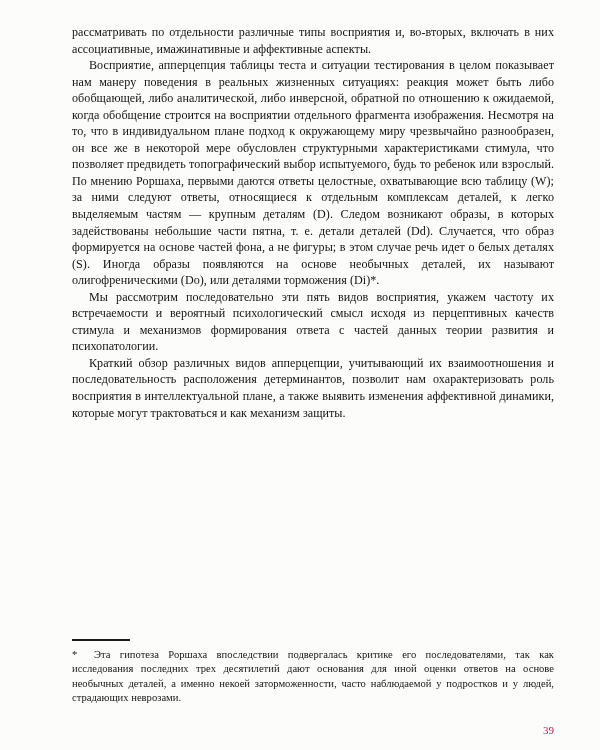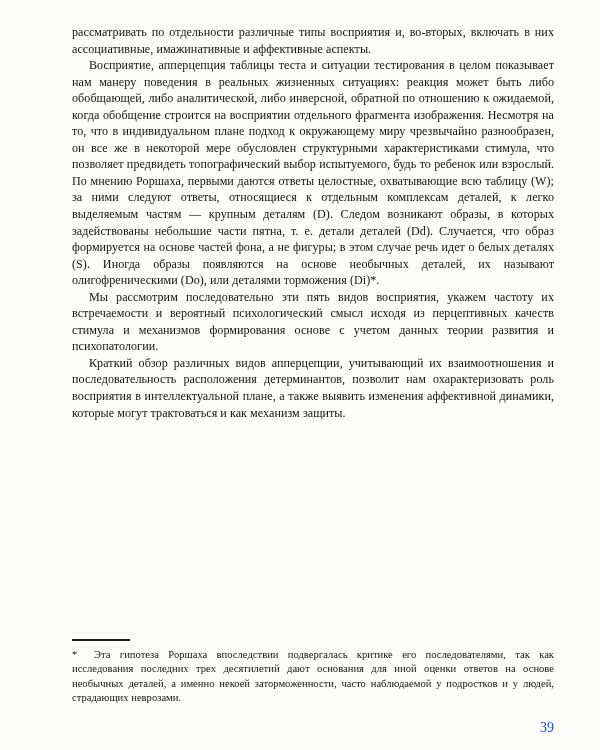--- a/index.html
+++ b/index.html
@@ -63,34 +63,34 @@
     vertical-align: top;
     font-size: 10.6px;
   }
   .footnote .fn-text {
     display: inline;
   }
   .page-number {
     position: absolute;
     right: 46px;
     bottom: 14px;
-    font-size: 14px;
-    color: #1d4ed8;
+    font-size: 11px;
+    color: #be185d;
     font-family: "Liberation Serif", serif;
   }
 </style>
 </head>
 <body>
 
 <div class="page">
 
   <div class="body-text">
     <p class="no-indent">рассматривать по отдельности различные типы восприятия и, во-вторых, включать в них ассоциативные, имажинативные и аффективные аспекты.</p>
     <p>Восприятие, апперцепция таблицы теста и ситуации тестирования в целом показывает нам манеру поведения в реальных жизненных ситуациях: реакция может быть либо обобщающей, либо аналитической, либо инверсной, обратной по отношению к ожидаемой, когда обобщение строится на восприятии отдельного фрагмента изображения. Несмотря на то, что в индивидуальном плане подход к окружающему миру чрезвычайно разнообразен, он все же в некоторой мере обусловлен структурными характеристиками стимула, что позволяет предвидеть топографический выбор испытуемого, будь то ребенок или взрослый. По мнению Роршаха, первыми даются ответы целостные, охватывающие всю таблицу (W); за ними следуют ответы, относящиеся к отдельным комплексам деталей, к легко выделяемым частям — крупным деталям (D). Следом возникают образы, в которых задействованы небольшие части пятна, т. е. детали деталей (Dd). Случается, что образ формируется на основе частей фона, а не фигуры; в этом случае речь идет о белых деталях (S). Иногда образы появляются на основе необычных деталей, их называют олигофреническими (Do), или деталями торможения (Di)*.</p>
-    <p>Мы рассмотрим последовательно эти пять видов восприятия, укажем частоту их встречаемости и вероятный психологический смысл исходя из перцептивных качеств стимула и механизмов формирования основе с учетом данных теории развития и психопатологии.</p>
+    <p>Мы рассмотрим последовательно эти пять видов восприятия, укажем частоту их встречаемости и вероятный психологический смысл исходя из перцептивных качеств стимула и механизмов формирования ответа с частей данных теории развития и психопатологии.</p>
     <p>Краткий обзор различных видов апперцепции, учитывающий их взаимоотношения и последовательность расположения детерминантов, позволит нам охарактеризовать роль восприятия в интеллектуальной плане, а также выявить изменения аффективной динамики, которые могут трактоваться и как механизм защиты.</p>
   </div>
 
   <div class="footnote-zone">
     <div class="footnote-rule"></div>
     <div class="footnote">
       <span class="marker">*</span><span class="fn-text">Эта гипотеза Роршаха впоследствии подвергалась критике его последователями, так как исследования последних трех десятилетий дают основания для иной оценки ответов на основе необычных деталей, а именно некоей заторможенности, часто наблюдаемой у подростков и у людей, страдающих неврозами.</span>
     </div>
   </div>
 

